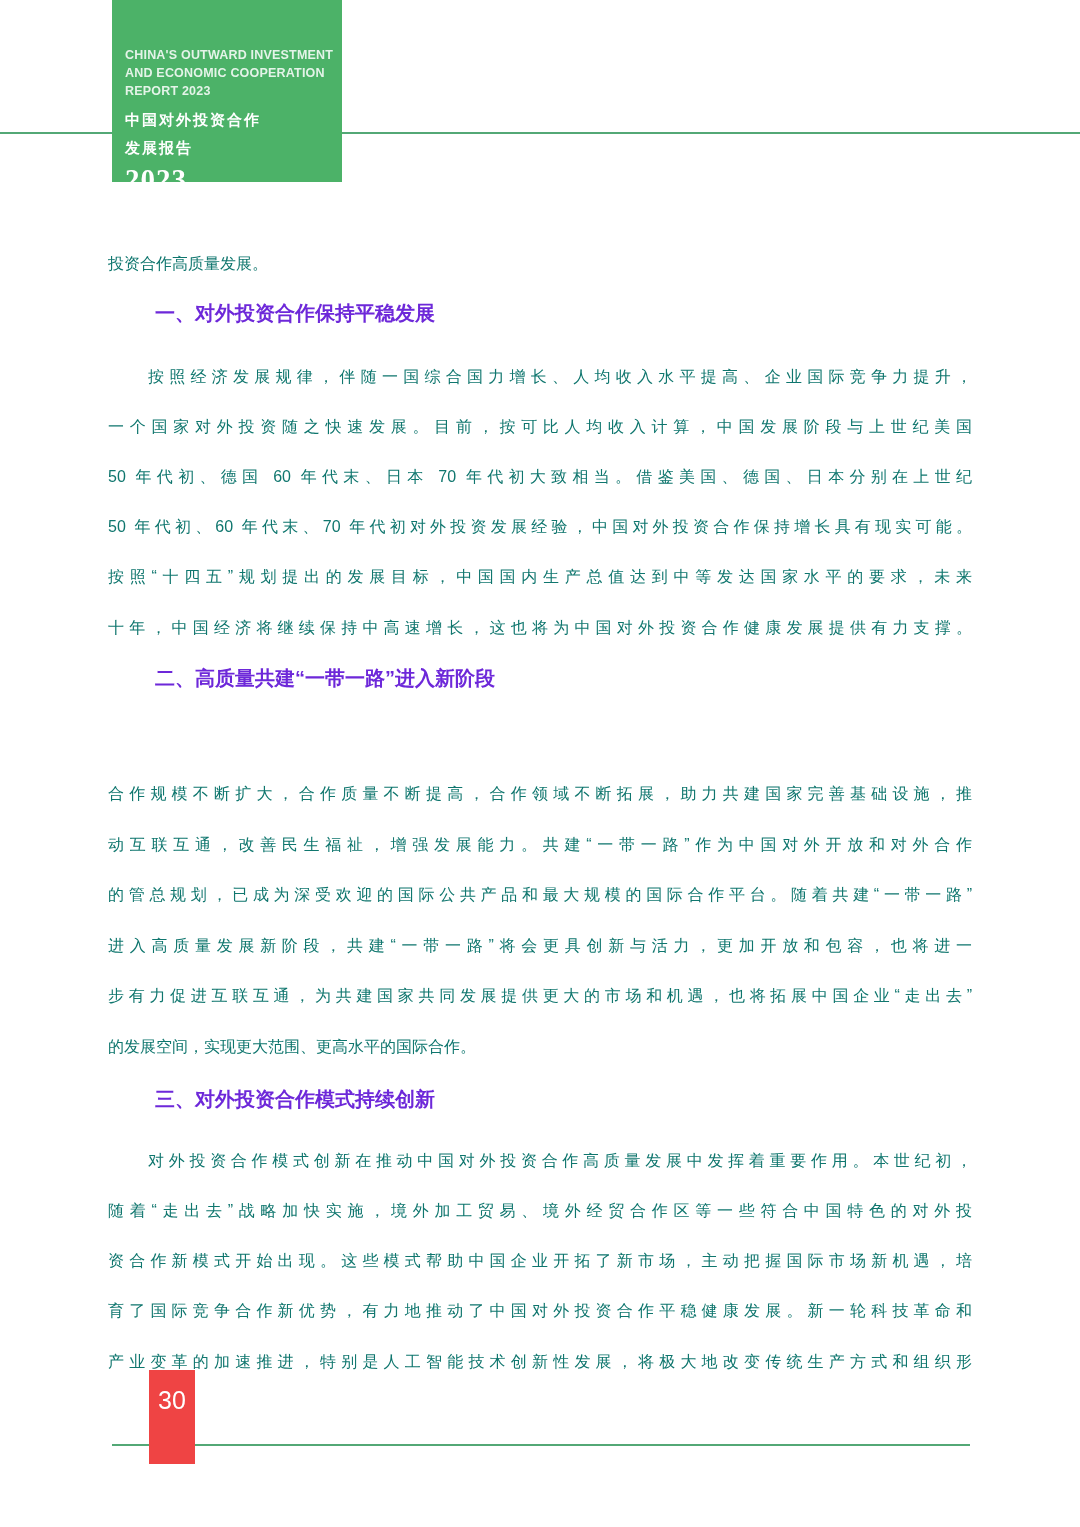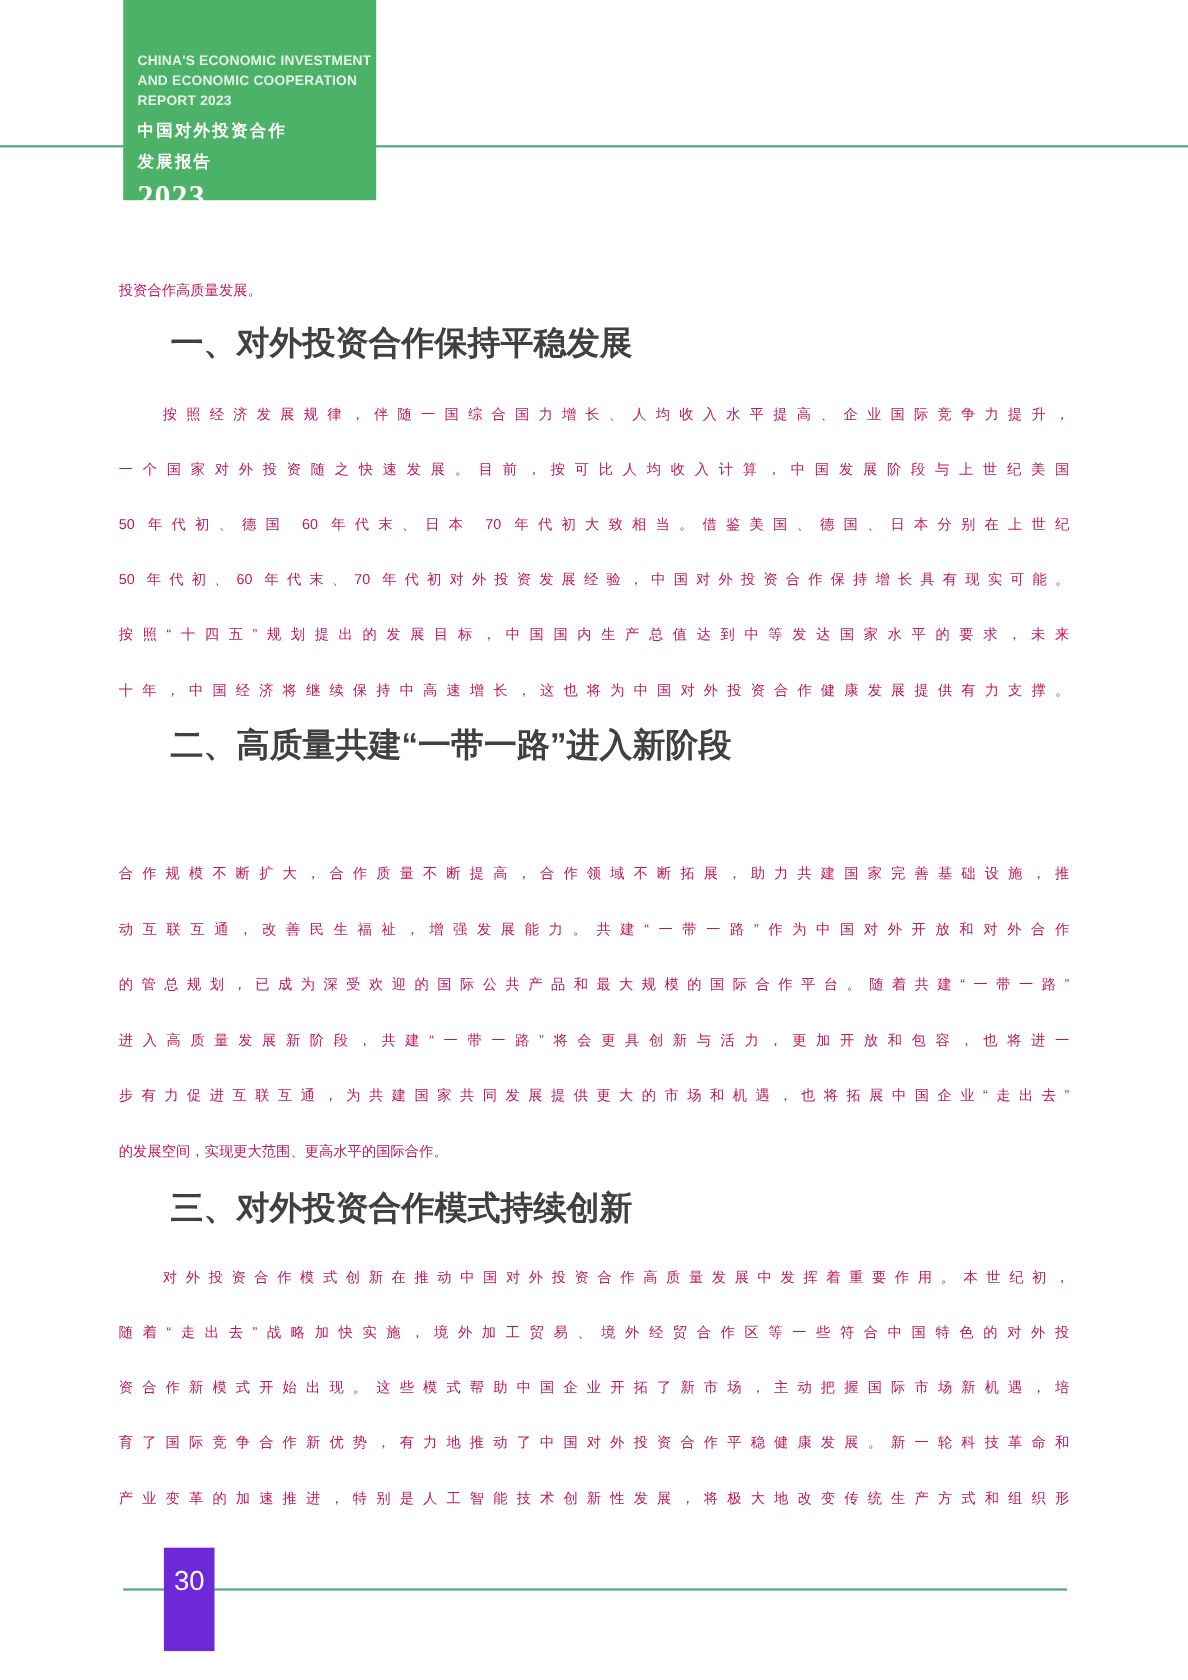--- a/index.html
+++ b/index.html
@@ -42,59 +42,59 @@
     font-size:29px;line-height:32px;
     margin-top:2px;letter-spacing:1px;
   }
   
   .content{
     position:absolute;left:108px;top:0;width:864px;height:100%;
     color:#262626;
   }
   .bline{
     position:absolute;left:0;width:864px;
-    font-size:13px;line-height:27px;
+    font-size:16px;line-height:27px;
     text-align:justify;text-align-last:justify;
     white-space:nowrap;
-    color:#be185d;
+    color:#0f766e;
   }
   .bline.short{text-align-last:left;white-space:normal;}
   .bline.indent{box-sizing:border-box;padding-left:40px;}
   .heading{
     position:absolute;left:0;width:864px;
     box-sizing:border-box;padding-left:47px;
-    font-size:30px;font-weight:bold;line-height:32px;
-    color:#404040;
+    font-size:20px;font-weight:bold;line-height:32px;
+    color:#6d28d9;
     white-space:nowrap;
   }
   
   .bottom-rule{
     position:absolute;left:112px;top:1444px;width:858px;height:2px;
     background:#53a876;z-index:1;
   }
   .page-badge{
-    position:absolute;left:149px;top:1407px;width:46px;height:94px;
-    background:#6d28d9;z-index:2;
+    position:absolute;left:149px;top:1370px;width:46px;height:94px;
+    background:#ef4444;z-index:2;
     text-align:center;
   }
   .page-badge .num{
     display:block;margin-top:16px;
     color:#ffffff;font-size:25px;font-weight:normal;
     font-family:"Liberation Sans","DejaVu Sans",sans-serif;
   }
 </style>
 </head>
 <body>
 
 <div class="page">
 
   <div class="top-rule"></div>
 
   <div class="banner">
-    <div class="en-line">CHINA'S ECONOMIC INVESTMENT</div>
+    <div class="en-line">CHINA'S OUTWARD INVESTMENT</div>
     <div class="en-line">AND ECONOMIC COOPERATION</div>
     <div class="en-line">REPORT 2023</div>
     <div class="zh-line first">中国对外投资合作</div>
     <div class="zh-line">发展报告</div>
     <div class="year">2023</div>
   </div>
 
   <div class="content">
 
     <div class="bline short" style="top:250px">投资合作高质量发展。</div>

